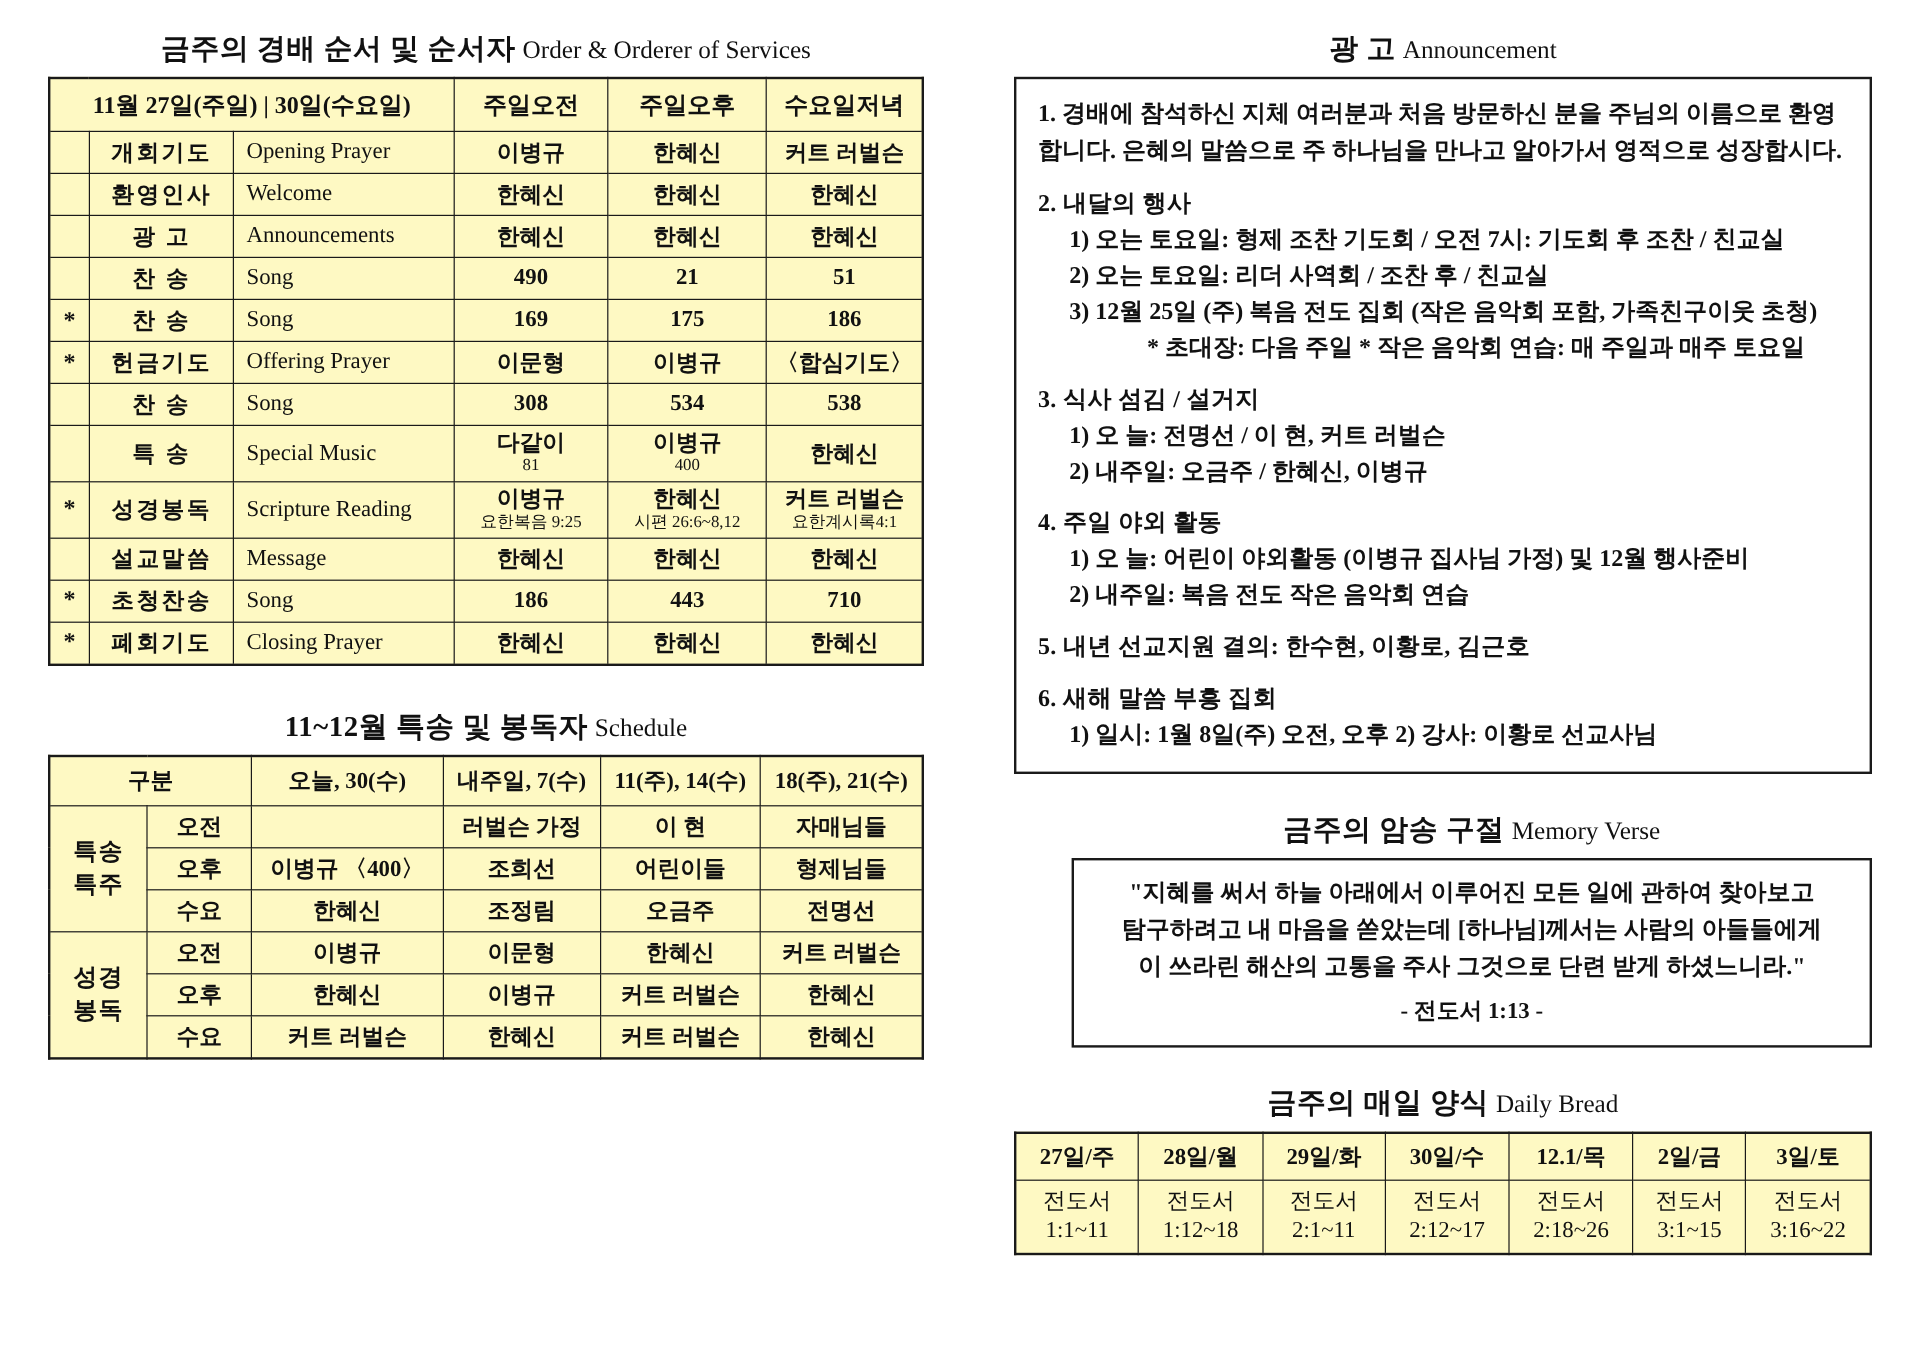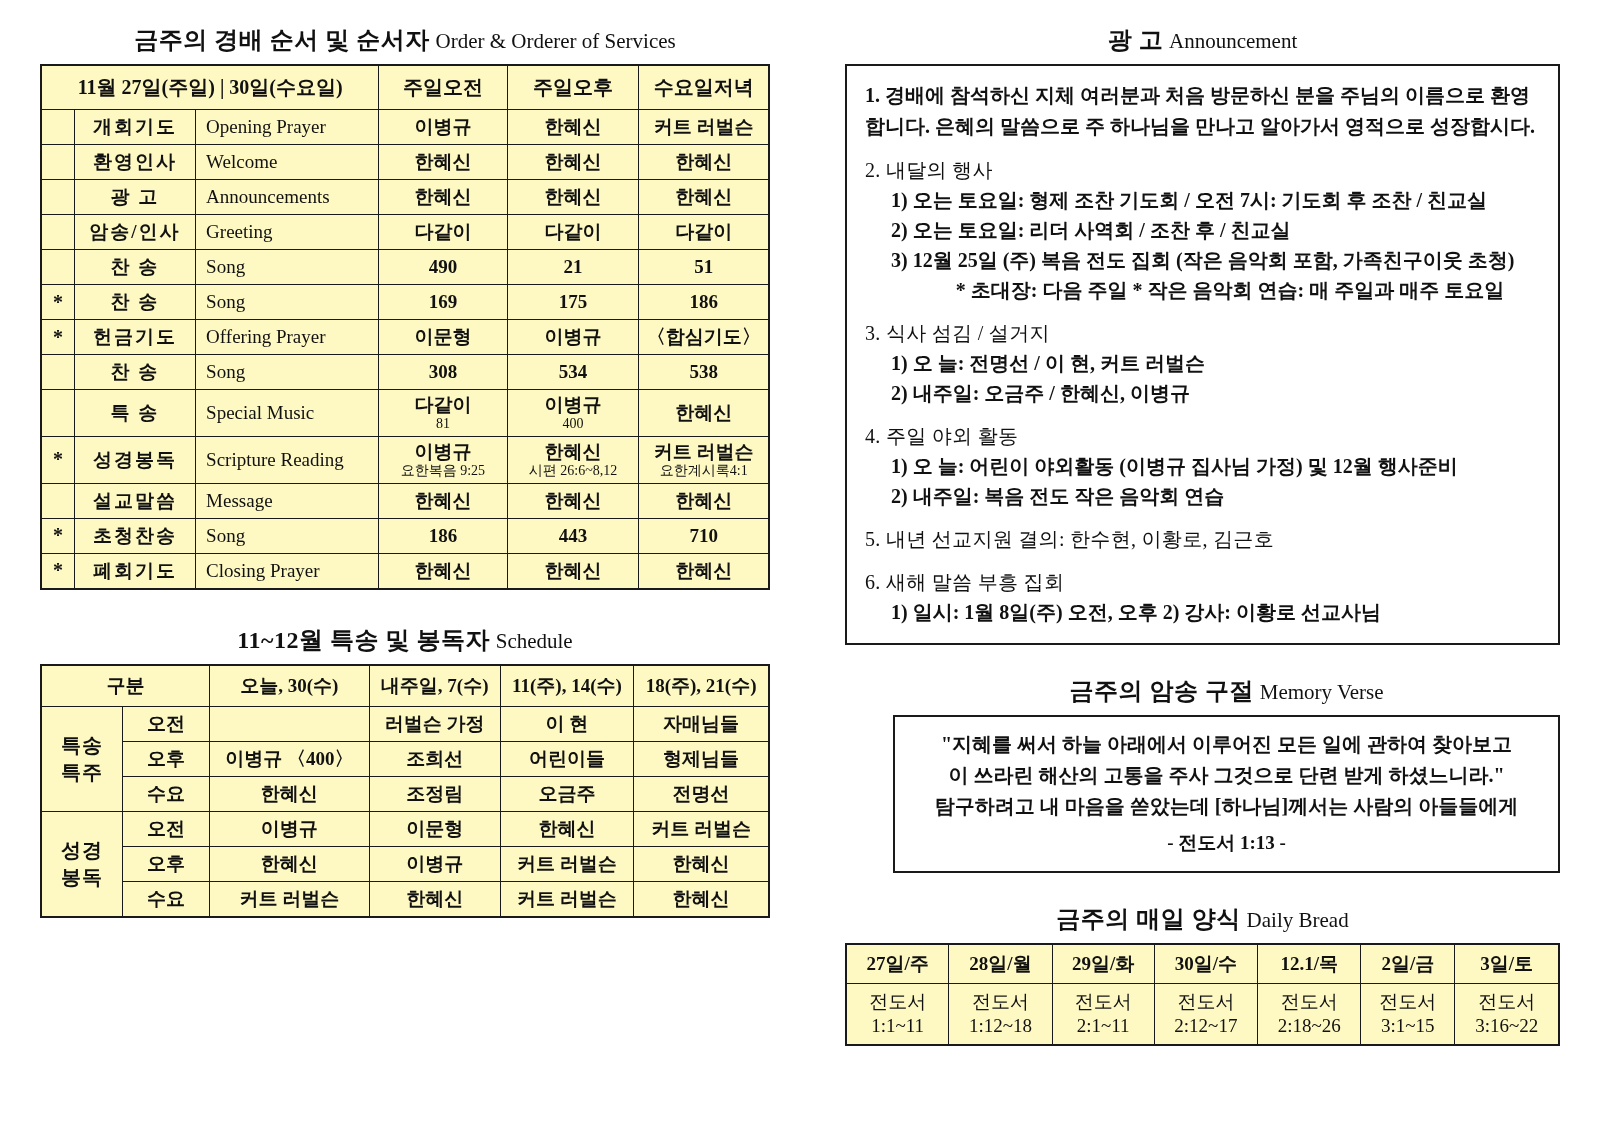--- a/index.html
+++ b/index.html
@@ -125,21 +125,21 @@
   
   .ann-box {
     border: 2px solid #1a1a1a;
     padding: 14px 18px 16px 18px;
     font-size: 20px;
     line-height: 1.5;
   }
   .ann-item { margin-bottom: 13px; }
   .ann-item:last-child { margin-bottom: 0; }
   .ann-head {
-    font-weight: normal;
+    font-weight: bold;
     letter-spacing: 0.3px;
   }
   .ann-sub {
     padding-left: 26px;
     font-weight: bold;
   }
   .ann-sub2 {
     padding-left: 55px;
     font-weight: bold;
     text-align: center;
@@ -217,28 +217,20 @@
           <td class="slot">한혜신</td>
           <td class="slot">한혜신</td>
         </tr>
         <tr>
           <td class="star"></td>
           <td class="korname">광    고</td>
           <td class="engname eng-cell">Announcements</td>
           <td class="slot">한혜신</td>
           <td class="slot">한혜신</td>
           <td class="slot">한혜신</td>
-        </tr>
-        <tr>
-          <td class="star"></td>
-          <td class="korname">암송/인사</td>
-          <td class="engname eng-cell">Greeting</td>
-          <td class="slot">다같이</td>
-          <td class="slot">다같이</td>
-          <td class="slot">다같이</td>
         </tr>
         <tr>
           <td class="star"></td>
           <td class="korname">찬    송</td>
           <td class="engname eng-cell">Song</td>
           <td class="slot">490</td>
           <td class="slot">21</td>
           <td class="slot">51</td>
         </tr>
         <tr>
@@ -439,22 +431,22 @@
       </div>
     </div>
 
     <div id="memory-wrap">
       <div class="section-title">
         <span class="kor">금주의 암송 구절</span>
         <span class="eng">Memory Verse</span>
       </div>
       <div class="verse-box">
         <div>"지혜를 써서 하늘 아래에서 이루어진 모든 일에 관하여 찾아보고</div>
+        <div>탐구하려고 내 마음을 쏟았는데 [하나님]께서는 사람의 아들들에게</div>
         <div>이 쓰라린 해산의 고통을 주사 그것으로 단련 받게 하셨느니라."</div>
-        <div>탐구하려고 내 마음을 쏟았는데 [하나님]께서는 사람의 아들들에게</div>
         <div class="verse-ref">- 전도서 1:13 -</div>
       </div>
     </div>
 
     <div id="bread-wrap">
       <div class="section-title">
         <span class="kor">금주의 매일 양식</span>
         <span class="eng">Daily Bread</span>
       </div>
       <table class="bordered" id="bread-table">

